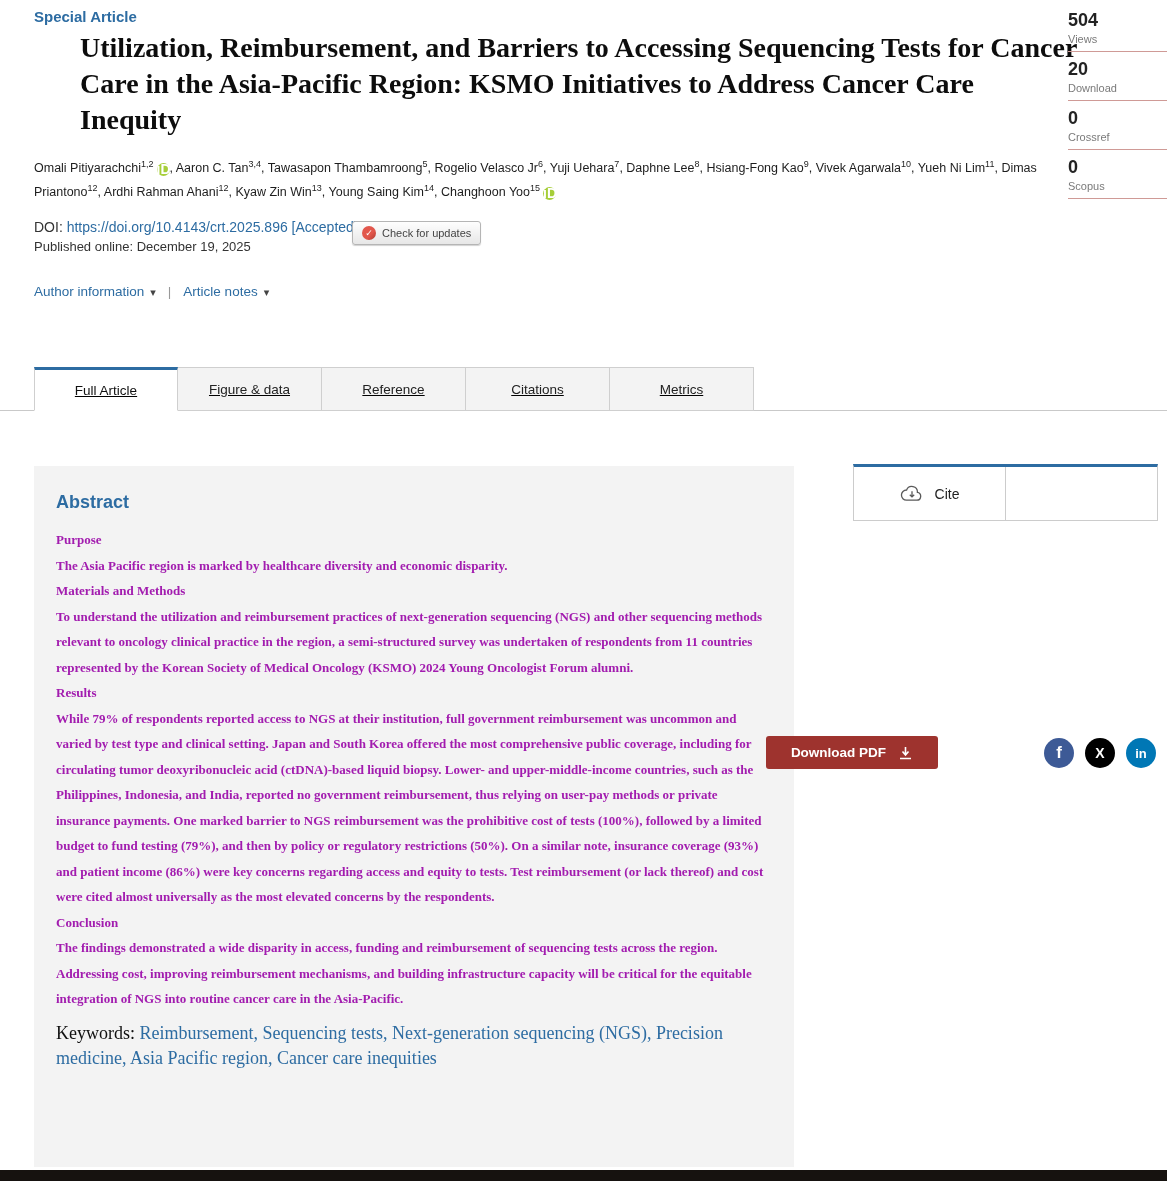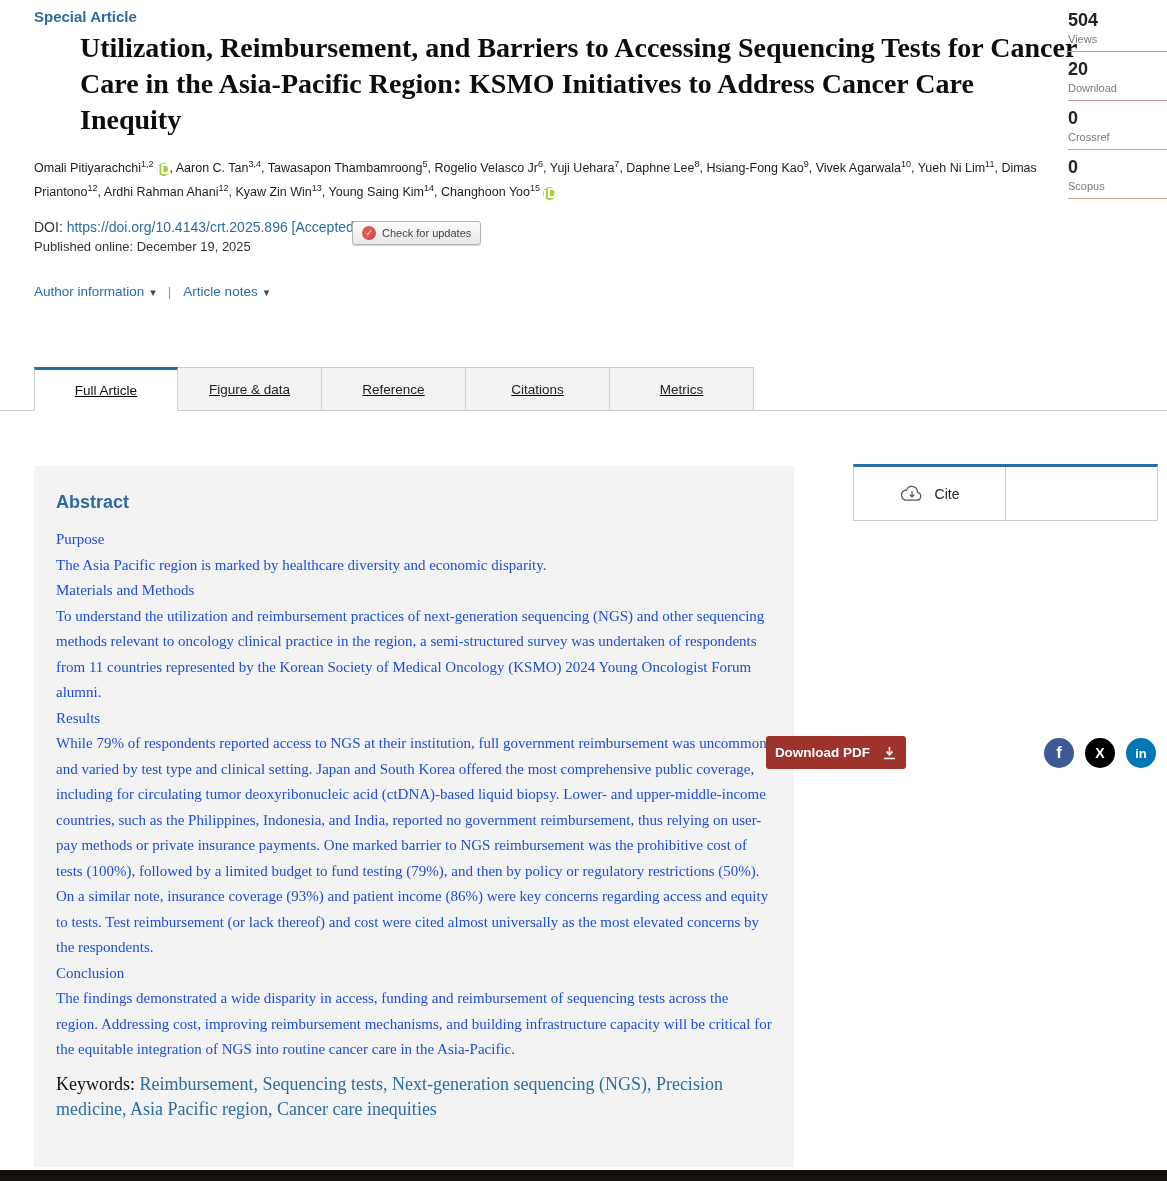--- a/index.html
+++ b/index.html
@@ -50,35 +50,35 @@
 
   
   .tabbar { position:absolute; left:0; top:367px; width:1167px; height:44px; background:#fff; }
   .tabbar-line { position:absolute; left:0; bottom:0; width:100%; height:1px; background:#c9c9c9; z-index:0; }
   .tabs { position:absolute; left:34px; top:0; display:flex; height:44px; z-index:1;text-decoration:underline; }
   .tab { width:144px; height:44px; display:flex; align-items:center; justify-content:center;
          font-size:13.5px; color:#222; background:#f3f3f3;
          border:1px solid #cfcfcf; border-left:none; cursor:pointer; }
   .tab:first-child { border-left:1px solid #cfcfcf; }
   .tab.active { background:#fff; border-top:3px solid var(--accent); border-bottom:1px solid #fff; color:#111; }
-  .download-btn { position:absolute; left:766px; top:369px; width:140px; height:33px; z-index:1;
+  .download-btn { position:absolute; left:766px; top:369px; width:172px; height:33px; z-index:1;
          background:var(--btn-red); color:#fff; border-radius:3px; display:flex; align-items:center;
          justify-content:center; gap:12px; font-size:13.5px; font-weight:bold; cursor:pointer; }
   .socials { position:absolute; left:1044px; top:371px; display:flex; gap:11px; z-index:1; }
   .social { width:30px; height:30px; border-radius:50%; color:#fff; display:flex; align-items:center;
          justify-content:center; font-weight:bold; cursor:pointer; }
   .social.facebook { background:var(--fb); font-size:17px; }
   .social.x { background:#000; font-size:14px; }
   .social.linkedin { background:var(--li); font-size:13px; }
 
   
   .abstract-box { position:absolute; left:34px; top:466px; width:760px; height:701px;
                   background:#f3f3f3; padding:26px 22px; }
   .abstract-heading { font-size:18px; font-weight:bold; color:var(--accent); margin-bottom:14px; }
-  .abs-label, .abs-text { font-family:"Liberation Serif", serif; font-size:15px; color:#1d4ed8; line-height:25.5px; }
+  .abs-label, .abs-text { font-family:"Liberation Serif", serif; font-size:13px; color:#a21caf; line-height:25.5px;font-weight:bold; }
   .keywords { margin-top:9px; font-family:"Liberation Serif", serif; font-size:18px; line-height:25px; color:#111; }
   .kw-list { color:var(--accent); }
   .kw-link { color:var(--accent); text-decoration:none; cursor:pointer; }
 
   
   .cite-box { position:absolute; left:853px; top:464px; width:305px; height:57px; background:#fff;
               border:1px solid #ccc; border-top:3px solid var(--accent); display:flex; }
   .cite-cell { flex:1; display:flex; align-items:center; justify-content:center; gap:11px;
                font-size:14px; color:#222; }
   .cite-cell.main { border-right:1px solid #ccc; cursor:pointer; }

